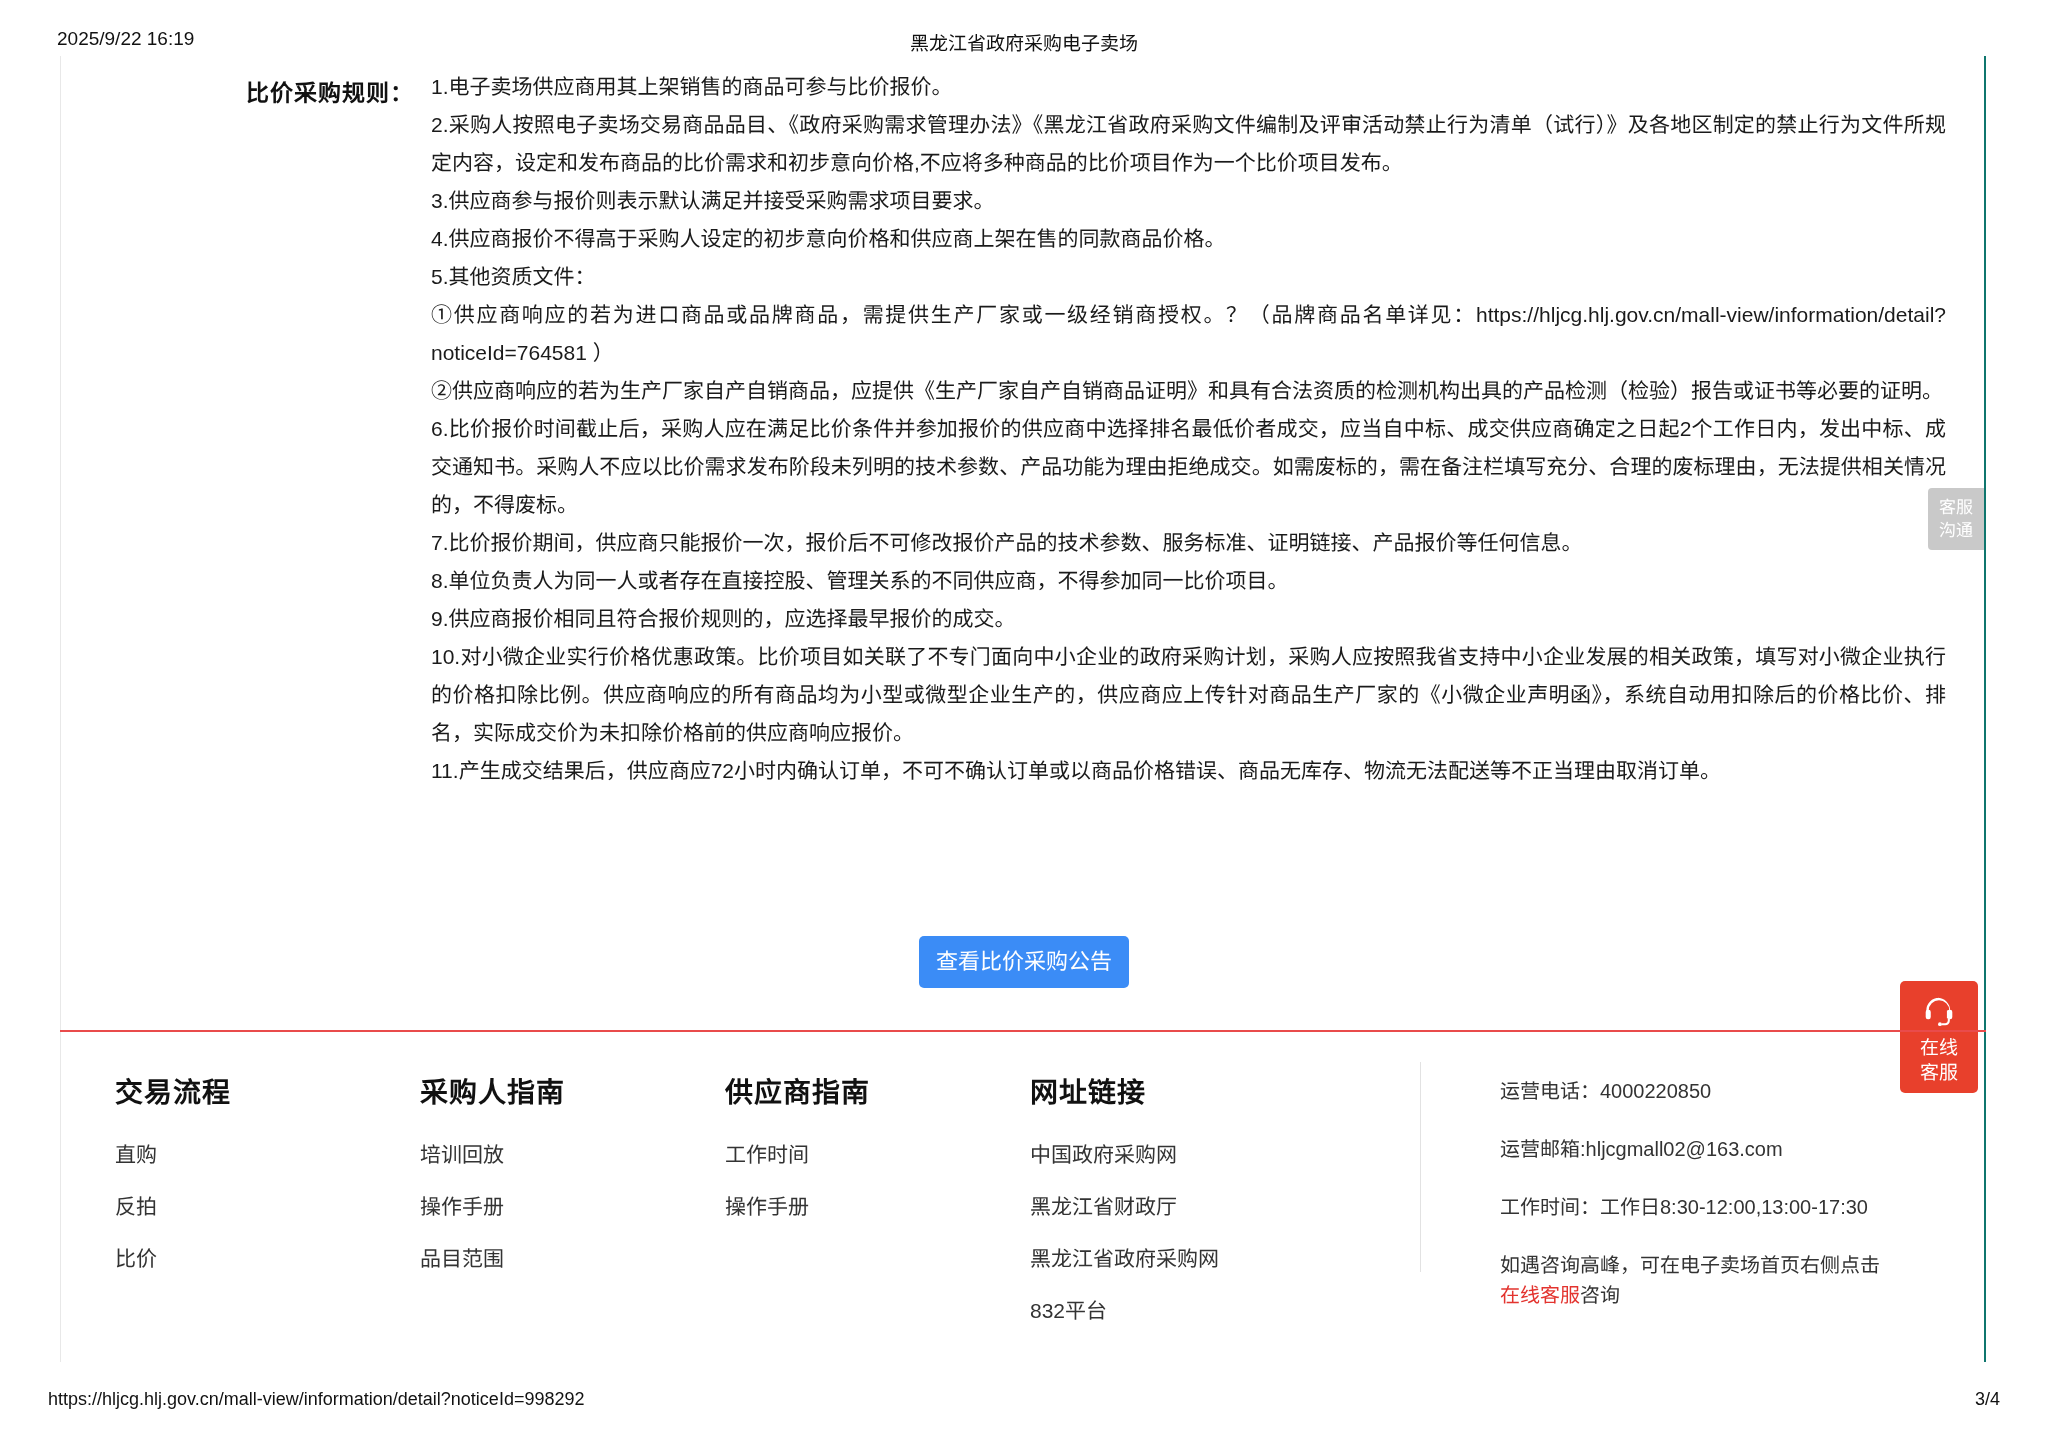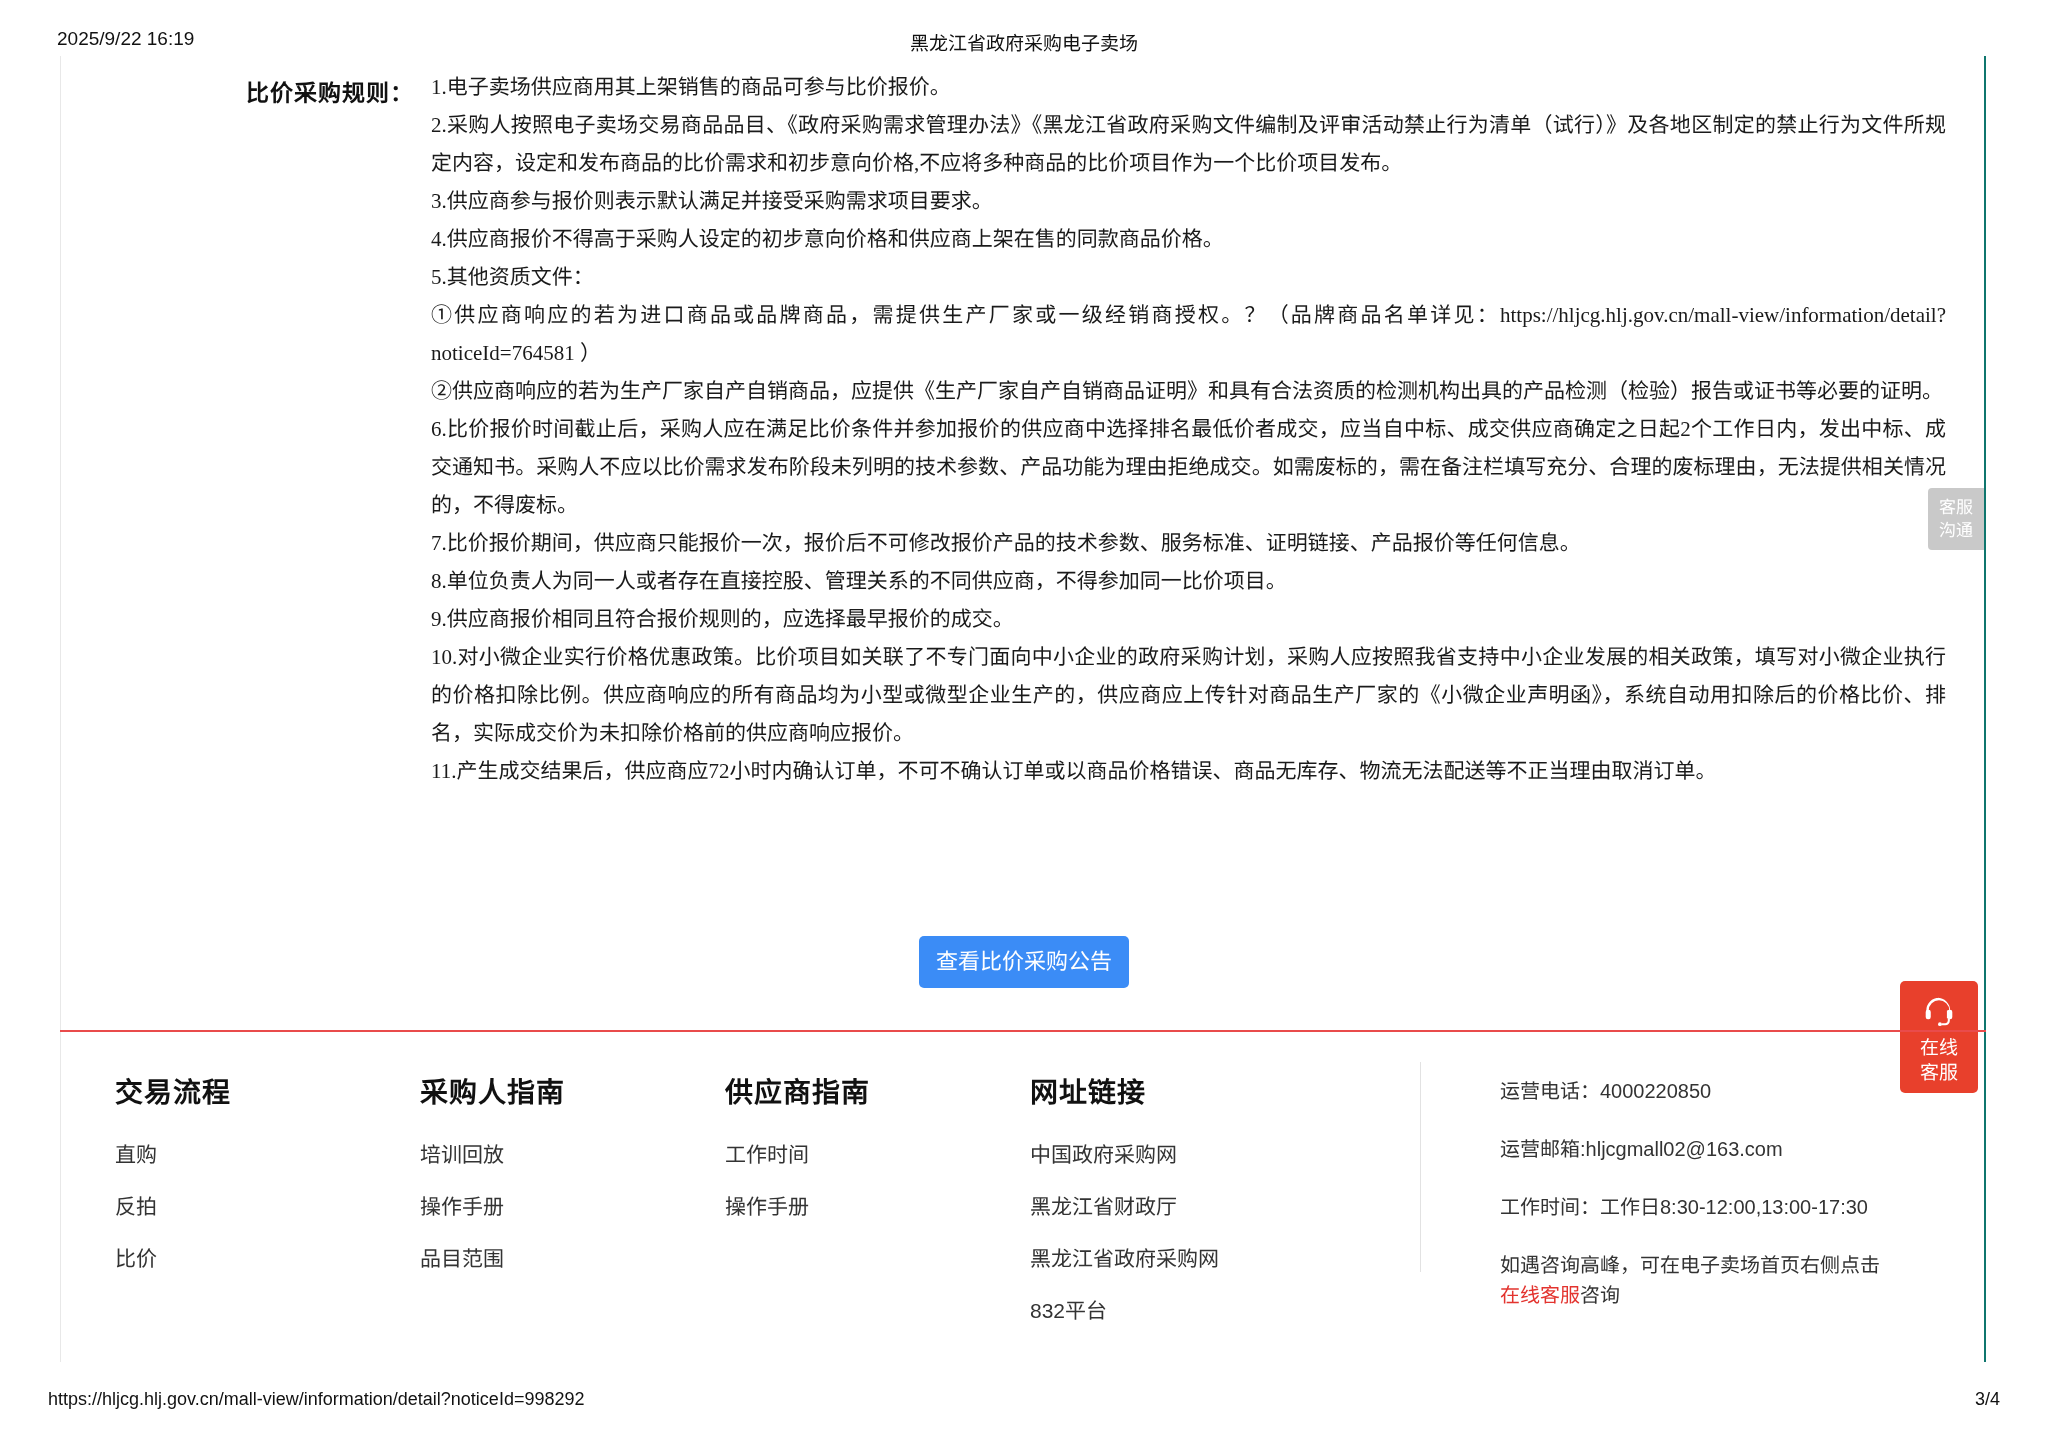--- a/index.html
+++ b/index.html
@@ -76,21 +76,20 @@
     top: 0;
     width: 1515px;
     font-size: 21px;
     line-height: 38px;
     color: #1a1a1a;
   }
   .rules-body p {
     margin: 0 0 0 0;
     text-align: justify;
     text-justify: inter-ideograph;
-    font-family: Liberation Serif, serif;
   }
 
   
   .cta-row {
     position: absolute;
     left: 0;
     top: 880px;
     width: 1926px;
     text-align: center;
   }

